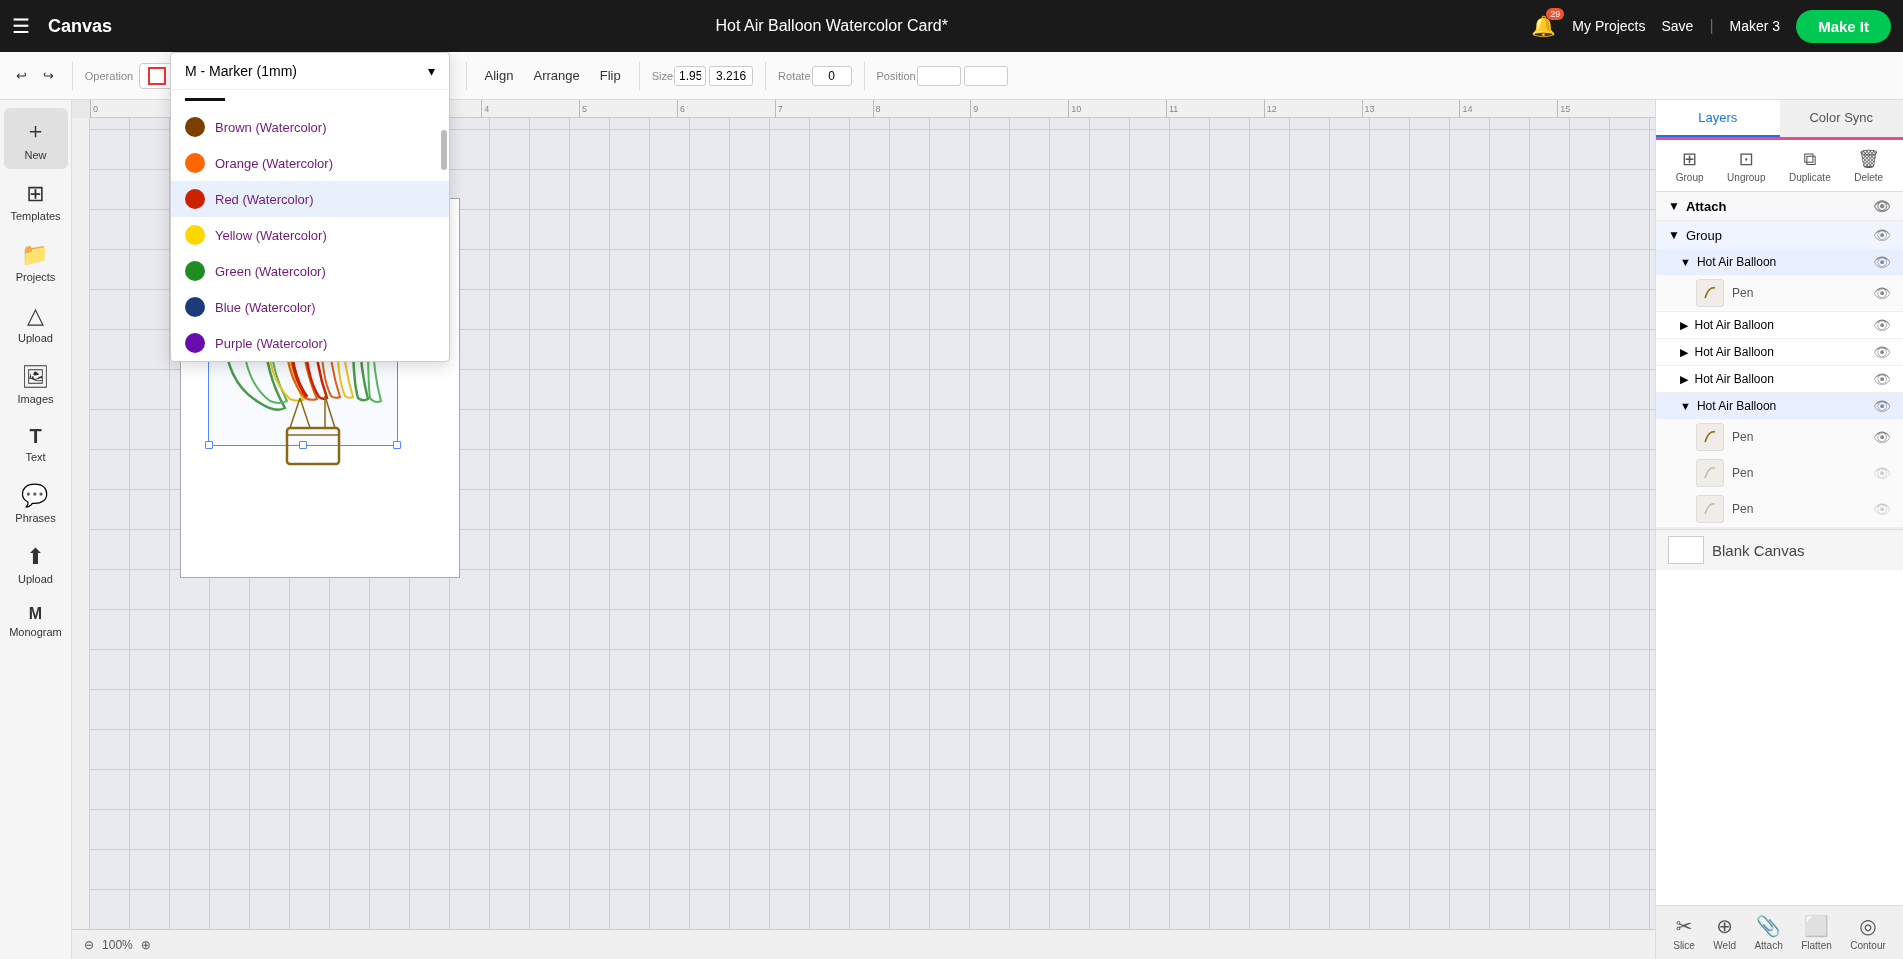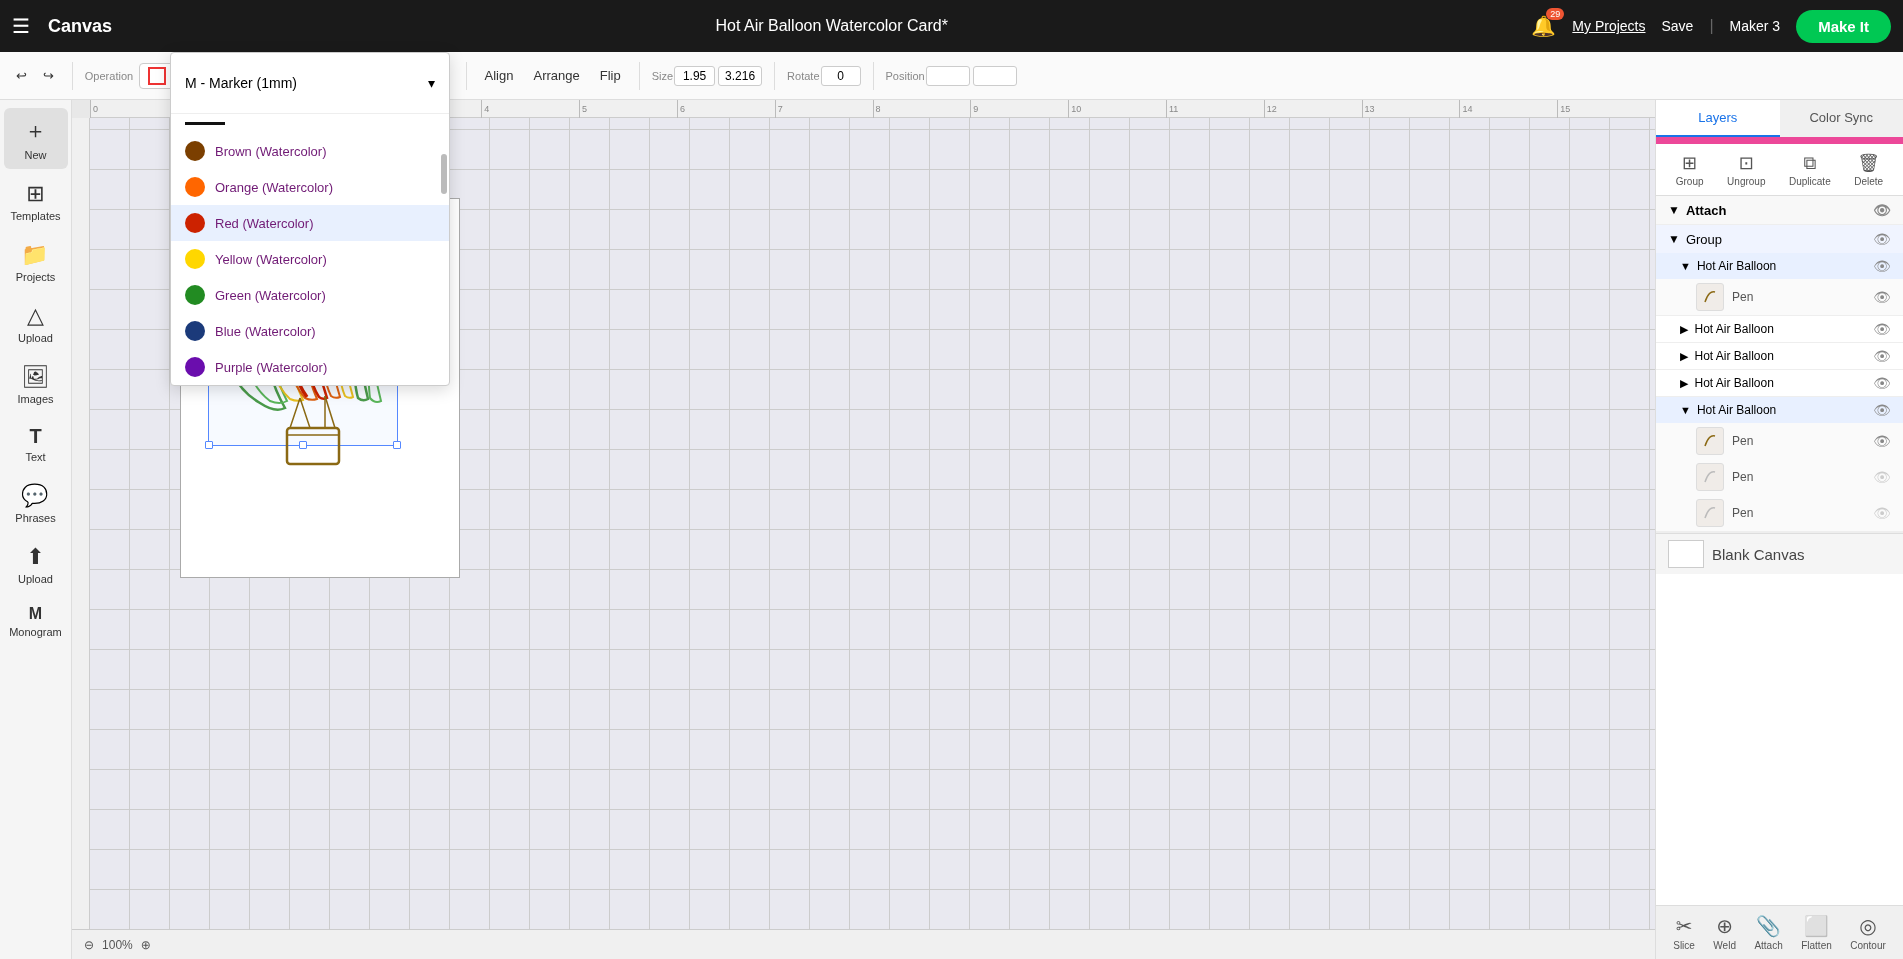--- a/index.html
+++ b/index.html
@@ -19,21 +19,21 @@
     #topbar .logo { font-size: 18px; font-weight: bold; color: white; margin-right: 20px; }
     #topbar .title { flex: 1; text-align: center; font-size: 16px; color: white; }
     #topbar .right-controls { display: flex; align-items: center; gap: 16px; }
     #topbar .bell-wrap { position: relative; }
     #topbar .bell { font-size: 20px; }
     #topbar .badge {
       position: absolute; top: -6px; right: -8px;
       background: #e53; color: white; font-size: 9px;
       border-radius: 10px; padding: 1px 4px;
     }
-    #topbar .my-projects { font-size: 14px; cursor: pointer; text-decoration: underline; }
+    #topbar .my-projects { font-size: 14px; cursor: pointer; }
     #topbar .save-btn { font-size: 14px; cursor: pointer; }
     #topbar .divider { color: #666; }
     #topbar .maker { font-size: 14px; cursor: pointer; }
     #topbar .make-it {
       background: #00c853; color: white; border: none;
       border-radius: 24px; padding: 8px 22px; font-size: 15px; font-weight: bold; cursor: pointer;
     }
 
     
     #toolbar {
@@ -149,21 +149,21 @@
       top: 52px; left: 170px;
       width: 280px;
       background: white;
       border: 1px solid #ccc;
       border-radius: 4px;
       box-shadow: 0 4px 16px rgba(0,0,0,0.15);
       z-index: 1000;
     }
     #operation-dropdown .dd-header {
       display: flex; align-items: center; justify-content: space-between;
-      padding: 22px 14px; border-bottom: 1px solid #eee;
+      padding: 10px 14px; border-bottom: 1px solid #eee;
       font-size: 14px; font-weight: 500;
     }
     #operation-dropdown .dd-scroll {
       max-height: 280px; overflow-y: auto;
     }
     .dd-item {
       display: flex; align-items: center; gap: 10px;
       padding: 8px 14px; cursor: pointer; font-size: 13px; color: #701a75;
     }
     .dd-item.selected { background: #e8f0fe; }
@@ -180,21 +180,21 @@
     
     #right-panel {
       width: 248px;
       background: #f5f5f5;
       border-left: 1px solid #ddd;
       display: flex;
       flex-direction: column;
     }
     #panel-tabs {
       display: flex;
-      border-bottom: 7px solid #ec4899;
+      border-bottom: 3px solid #ec4899;
       background: #f0f0f0;
     }
     .panel-tab {
       flex: 1; padding: 10px; text-align: center;
       font-size: 13px; cursor: pointer; color: #555;
       border-bottom: 2px solid transparent;
     }
     .panel-tab.active {
       color: #1a73e8; border-bottom: 2px solid #1a73e8; background: white;
     }
@@ -348,21 +348,21 @@
   <button class="toolbar-btn">Edit</button>
   <button class="toolbar-btn">Offset</button>
   <div class="toolbar-sep"></div>
   <button class="toolbar-btn">Align</button>
   <button class="toolbar-btn">Arrange</button>
   <button class="toolbar-btn">Flip</button>
   <div class="toolbar-sep"></div>
   <div class="toolbar-input-group">
     <span class="toolbar-label">Size</span>
     <div style="display:flex;gap:3px;">
-      <input value="1.95" style="width: 41px;">
+      <input value="1.95" style="width: 32px;">
       <input value="3.216" style="width: 44px;">
     </div>
   </div>
   <div class="toolbar-sep"></div>
   <div class="toolbar-input-group">
     <span class="toolbar-label">Rotate</span>
     <input value="0" style="width: 40px;">
   </div>
   <div class="toolbar-sep"></div>
   <div class="toolbar-input-group">

